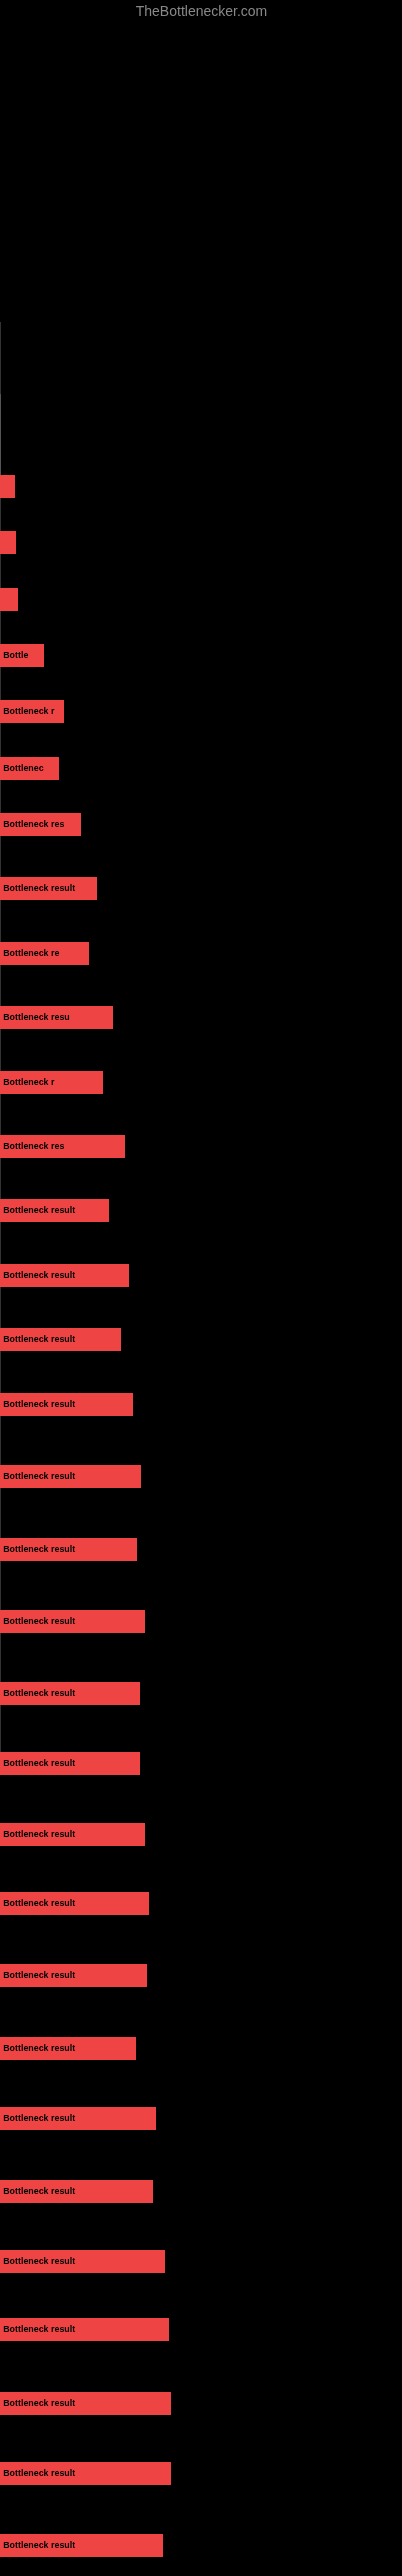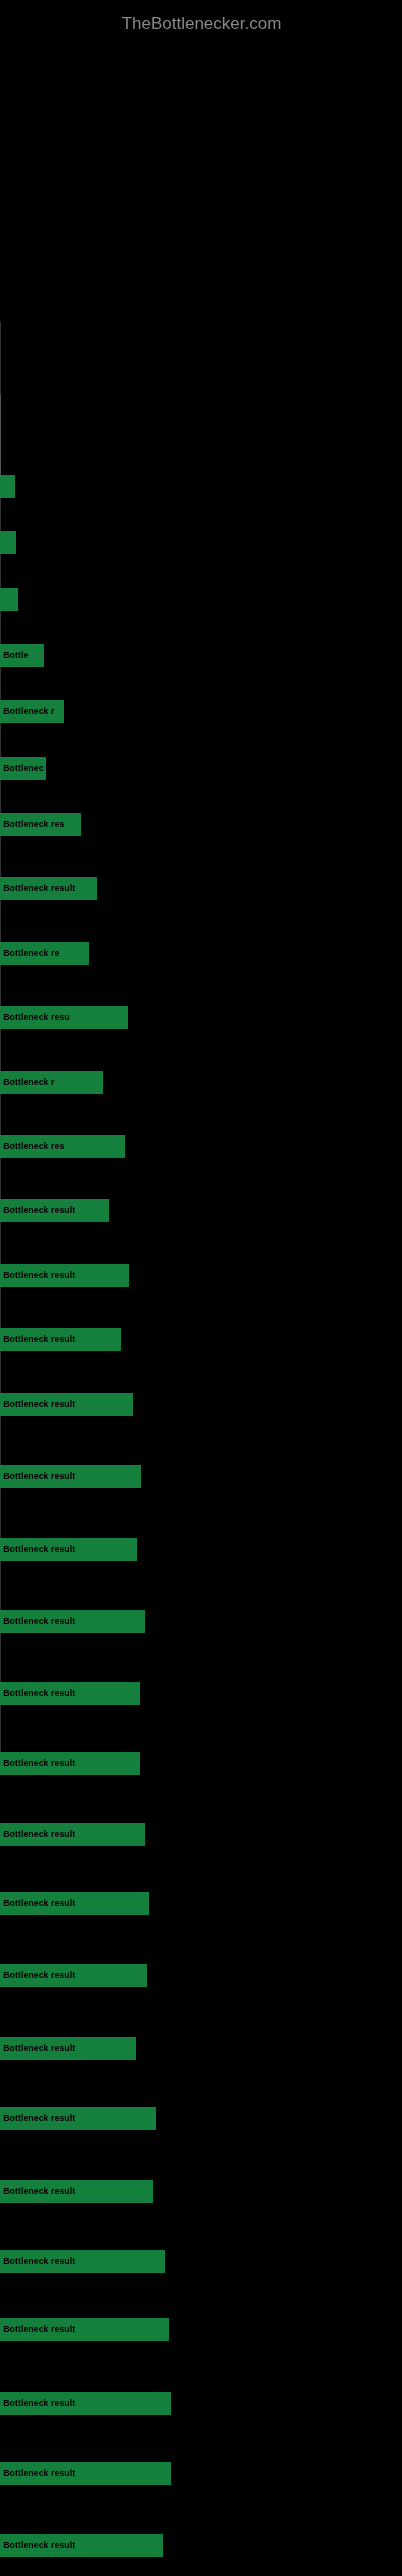--- a/index.html
+++ b/index.html
@@ -11,53 +11,53 @@
     body {
       background-color: #000000;
       width: 403px;
       min-height: 2576px;
       font-family: Arial, sans-serif;
       position: relative;
     }
 
     .site-title {
       position: absolute;
-      top: 14px;
+      top: 3px;
       left: 50%;
       transform: translateX(-50%);
       color: #888888;
-      font-size: 17px;
+      font-size: 14px;
       white-space: nowrap;
     }
 
     
     .result-bar {
       position: absolute;
       left: 0;
       height: 22.5px;
-      background-color: #15803d;
+      background-color: #ef4444;
       display: flex;
       align-items: center;
       padding-left: 3.2px;
       font-size: 8.9px;
       color: #000000;
       font-weight: bold;
     }
 
     
     .bar-1 { top: 475px; width: 14.5px; }
     .bar-2 { top: 531px; width: 16px; }
     .bar-3 { top: 588px; width: 17.7px; }
     .bar-4 { top: 644px; width: 44px; }
     .bar-5 { top: 700px; width: 64px; }
-    .bar-6 { top: 757px; width: 46px; }
+    .bar-6 { top: 757px; width: 59px; }
     .bar-7 { top: 813px; width: 81px; }
     .bar-8 { top: 877px; width: 97px; }
     .bar-9 { top: 942px; width: 89px; text-align: right; }
-    .bar-10 { top: 1006px; width: 128px; }
+    .bar-10 { top: 1006px; width: 113px; }
     .bar-11 { top: 1071px; width: 103px; }
     .bar-12 { top: 1135px; width: 125px; }
     .bar-13 { top: 1199px; width: 109px; }
     .bar-14 { top: 1264px; width: 129px; }
     .bar-15 { top: 1328px; width: 121px; }
     .bar-16 { top: 1393px; width: 133px; }
     .bar-17 { top: 1465px; width: 141px; }
     .bar-18 { top: 1538px; width: 137px; }
     .bar-19 { top: 1610px; width: 145px; }
     .bar-20 { top: 1682px; width: 140px; }

